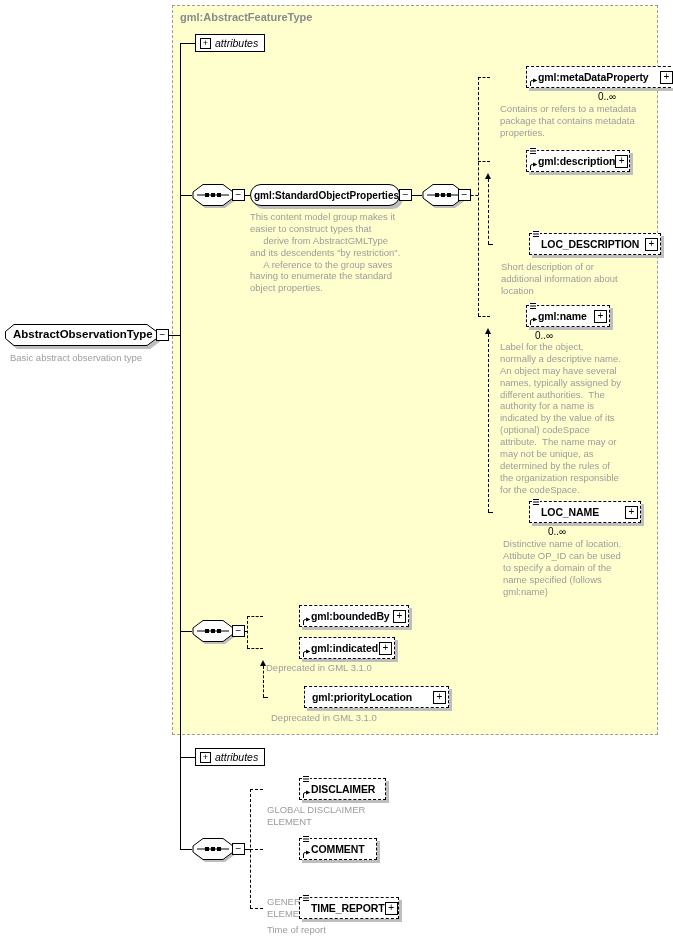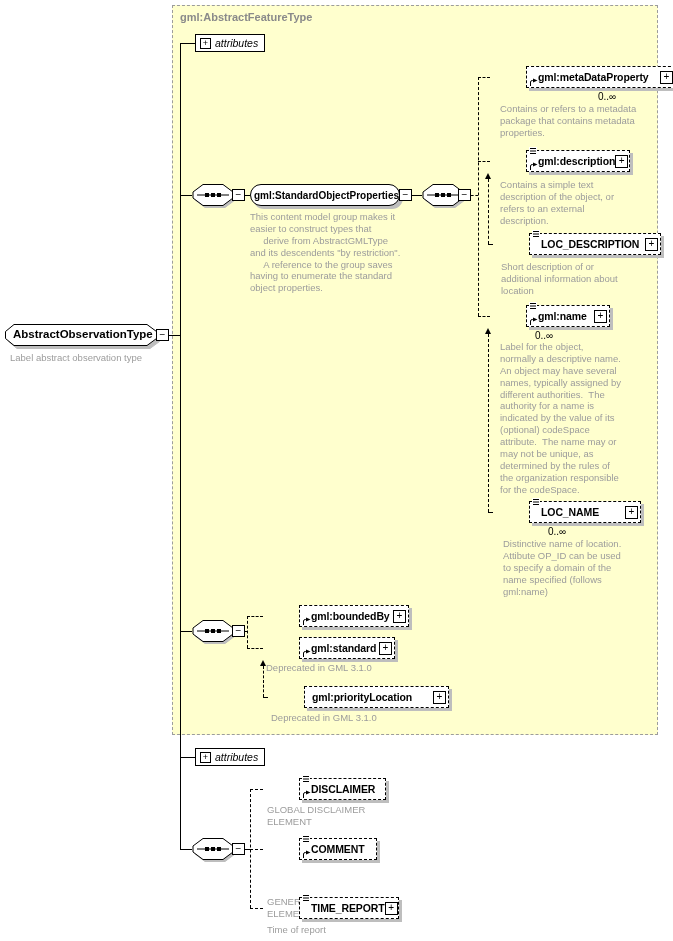--- a/index.html
+++ b/index.html
@@ -60,21 +60,21 @@
   <div class="hl" style="left:169px;top:335px;width:11px;"></div>
   <div class="hl" style="left:180px;top:631px;width:12px;"></div>
   <div class="hl" style="left:180px;top:757px;width:15px;"></div>
   <div class="hl" style="left:180px;top:849px;width:12px;"></div>
 
   <svg class="rootshape" style="left:5px;top:324px;" width="152" height="22">
     <polygon points="9,0.5 142,0.5 151.5,7.5 151.5,14.5 142,21.5 9,21.5 0.5,14.5 0.5,7.5" fill="#fff" stroke="#000" stroke-width="1"></polygon>
   </svg>
   <div class="rootlbl" style="left:13px;top:328px;">AbstractObservationType</div>
   <div class="toggle" style="left:156px;top:329px;">−</div>
-  <div class="ann" style="left:10px;top:352px;width:170px;">Label abstract observation type</div>
+  <div class="ann" style="left:10px;top:352px;width:170px;">Basic abstract observation type</div>
 
   <div class="attr-box" style="left:195px;top:34px;width:70px;">
     <span class="plus-inline">+</span>
     <span class="attr-lbl">attributes</span>
   </div>
 
   <svg class="seq" style="left:192px;top:184px;" width="42" height="22">
     <polygon points="11,0.5 31,0.5 41,8 41,14 31,21.5 11,21.5 1,14 1,8" fill="#fff" stroke="#000"></polygon>
     <line x1="5" y1="11" x2="37" y2="11" stroke="#000"></line>
     <rect x="13" y="9" width="4" height="4" fill="#000"></rect>
@@ -137,24 +137,20 @@
     </span>
     <span class="icon-ref">
       <svg width="9" height="9">
           <path d="M1.5 8 L1.5 4 Q1.5 2.5 3.5 2.5 L5 2.5" fill="none" stroke="#000"></path>
           <polygon points="4,0.5 8.5,2.5 4,4.5" fill="#000"></polygon>
         </svg>
     </span>
     <span class="lbl">gml:description</span>
     <span class="expand">+</span>
   </div>
-  <div class="ann" style="left:500px;top:179px;width:150px;">Contains a simple text
-description of the object, or
-refers to an external
-description.</div>
 
   <div class="arrow-up" style="left:485px;top:173px;"></div>
   <div class="vd" style="left:488px;top:179px;height:65px;"></div>
   <div class="hd" style="left:488px;top:244px;width:5px;"></div>
 
   <div class="box dashed" style="left:493px;top:233px;width:132px;">
     <span class="icon-sub">
       <svg width="8" height="8">
           <line x1="1" y1="1.5" x2="7" y2="1.5" stroke="#000"></line>
           <line x1="1" y1="4" x2="7" y2="4" stroke="#000"></line>
@@ -246,21 +242,21 @@
     <span class="expand">+</span>
   </div>
 
   <div class="box dashed" style="left:263px;top:637px;width:96px;">
     <span class="icon-ref">
       <svg width="9" height="9">
           <path d="M1.5 8 L1.5 4 Q1.5 2.5 3.5 2.5 L5 2.5" fill="none" stroke="#000"></path>
           <polygon points="4,0.5 8.5,2.5 4,4.5" fill="#000"></polygon>
         </svg>
     </span>
-    <span class="lbl">gml:standard</span>
+    <span class="lbl">gml:indicated</span>
     <span class="expand">+</span>
   </div>
   <div class="ann" style="left:266px;top:662px;width:160px;">Deprecated in GML 3.1.0</div>
 
   <div class="arrow-up" style="left:260px;top:660px;"></div>
   <div class="vd" style="left:263px;top:666px;height:31px;"></div>
   <div class="hd" style="left:263px;top:697px;width:5px;"></div>
 
   <div class="box dashed" style="left:268px;top:686px;width:145px;">
     <span class="lbl noicon">gml:priorityLocation</span>

